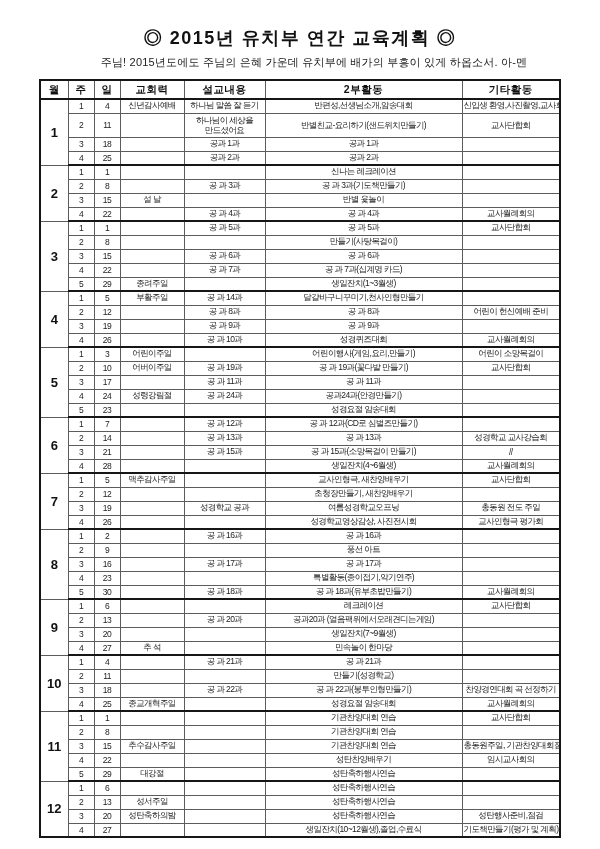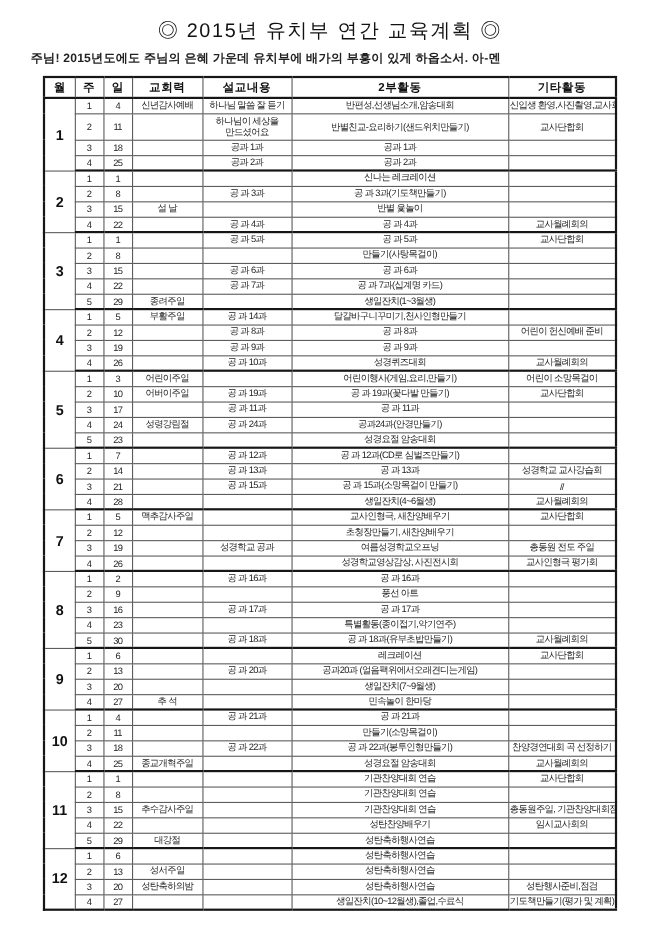--- a/index.html
+++ b/index.html
@@ -1,25 +1,25 @@
 <!DOCTYPE html>
 <html><head>
 <meta charset="utf-8">
 <style>
   html,body { margin:0; padding:0; }
   body {
     width:600px; height:849px; background:#ffffff; overflow:hidden;
     font-family:"Liberation Sans", sans-serif; color:#1c1c1c;
   }
   .title {
-    text-align:center; margin-top:16px; font-size:18px; font-weight:normal;
+    text-align:center; margin-top:26px; font-size:18px; font-weight:bold;
     letter-spacing:1.5px; color:#111;
   }
   .subtitle {
-    text-align:left; margin-top:5px; font-size:11px; font-weight:bold;
+    text-align:center; margin-top:5px; font-size:11px; font-weight:normal;
     letter-spacing:0.2px; color:#222;margin-left:28px;
   }
   table.plan {
     border-collapse:collapse; table-layout:fixed; width:520px;
     margin:9px auto 0; border:2px solid #161616;
   }
   th, td {
     border:1px solid #5c5c5c; padding:0 1px; text-align:center;
     vertical-align:middle; font-size:8.5px; letter-spacing:-0.6px;
     white-space:nowrap; overflow:hidden; color:#222;
@@ -391,21 +391,21 @@
         <td></td>
         <td>공 과 21과</td>
         <td>공 과 21과</td>
         <td></td>
       </tr>
       <tr class="row">
         <td>2</td>
         <td>11</td>
         <td></td>
         <td></td>
-        <td>만들기(소망목걸이)</td>
+        <td>만들기(성경학교)</td>
         <td></td>
       </tr>
       <tr class="row">
         <td>3</td>
         <td>18</td>
         <td></td>
         <td>공 과 22과</td>
         <td>공 과 22과(봉투인형만들기)</td>
         <td>찬양경연대회 곡 선정하기</td>
       </tr>

